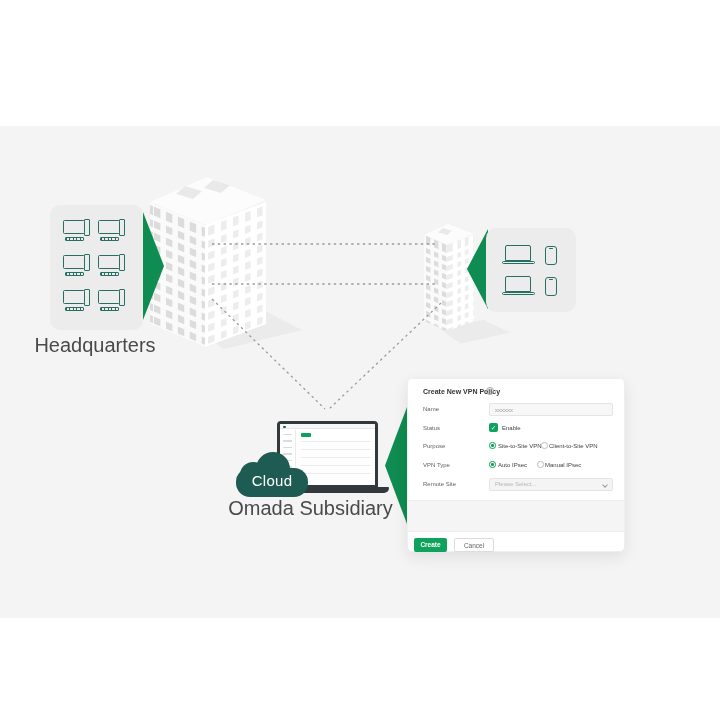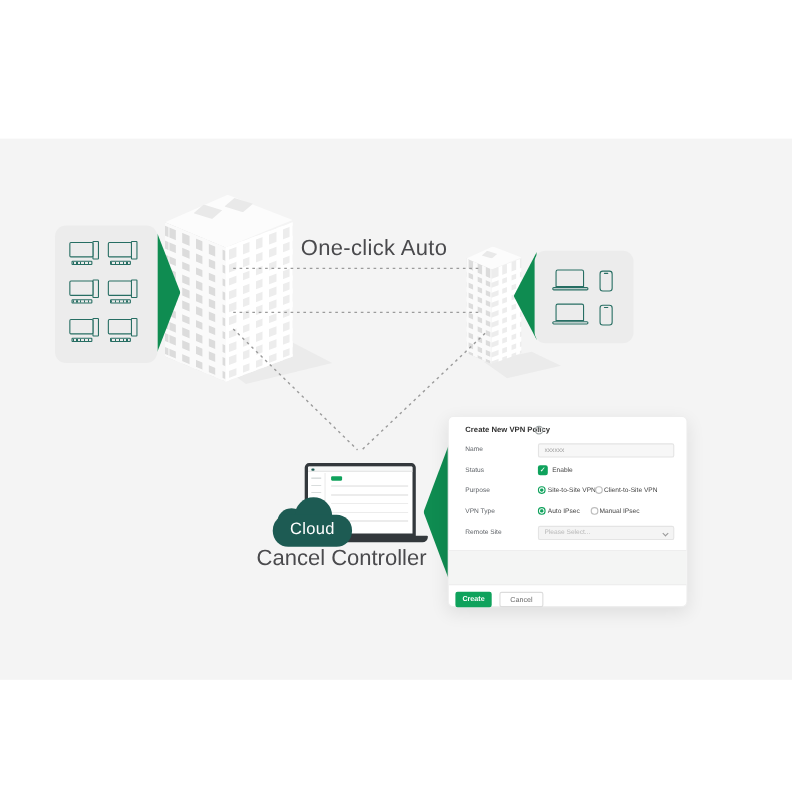--- a/index.html
+++ b/index.html
@@ -82,21 +82,21 @@
   .scr-top{position:absolute;left:0;top:0;right:0;height:5px;background:#f6f7f7;border-bottom:1px solid #e6e6e6;}
   .scr-top::before{content:"";position:absolute;left:3px;top:1.5px;width:2.5px;height:2.5px;border-radius:50%;background:#1d5b53;}
   .scr-side{position:absolute;left:0;top:6px;bottom:0;width:16px;border-right:1px solid #ececec;}
   .scr-side-lines{margin:4px 3px;height:42px;
     background:repeating-linear-gradient(to bottom,#d9dddd 0 1.5px,transparent 1.5px 6.5px);}
   .scr-main{position:absolute;left:17px;top:6px;right:0;bottom:0;}
   .scr-chip{position:absolute;left:4px;top:3px;width:10px;height:3.5px;background:#0fa25c;border-radius:1px;}
   .scr-rows{position:absolute;left:4px;right:4px;top:11px;height:38px;
     background:repeating-linear-gradient(to bottom,#ececec 0 1.5px,transparent 1.5px 8px);}
   .lap-base{position:absolute;left:266px;top:487px;width:123px;height:6px;background:#33383c;border-radius:1px 1px 5px 5px;}
-  .cloud{position:absolute;left:248px;top:452px;width:72px;height:45px;}
+  .cloud{position:absolute;left:236px;top:452px;width:72px;height:45px;}
   .cloud .c1,.cloud .c2,.cloud .body{position:absolute;background:#1d5b53;border-radius:50%;}
   .cloud .c1{left:4px;top:10px;width:26px;height:26px;}
   .cloud .c2{left:20px;top:0;width:34px;height:34px;}
   .cloud .body{left:0;top:16px;width:72px;height:29px;border-radius:14px;}
   .cloud .cl-txt{position:absolute;left:0;top:20px;width:72px;text-align:center;color:#fff;font-size:15px;font-weight:500;letter-spacing:.3px;}
 
   
   .panel{position:absolute;left:407px;top:378px;width:218px;height:174px;background:#fff;border:1px solid #eee;
     border-radius:5px;box-shadow:0 5px 16px rgba(0,0,0,.09);font-size:6px;color:#5f6368;}
   .p-title{position:absolute;left:15px;top:9px;font-size:7px;font-weight:bold;color:#333;}
@@ -195,21 +195,21 @@
 
   <svg class="dashes" width="720" height="720" viewBox="0 0 720 720">
     <g stroke="#9b9b9b" stroke-width="1.3" stroke-dasharray="2.4 3.4" fill="none">
       <line x1="212" y1="244" x2="436" y2="244"></line>
       <line x1="212" y1="284" x2="436" y2="284"></line>
       <line x1="212" y1="299" x2="325" y2="409"></line>
       <line x1="441" y1="303" x2="329" y2="409"></line>
     </g>
   </svg>
 
-  <div class="txt hl-top">One-click Auto</div>
+  <div class="txt hq-lbl">Headquarters</div>
 
   <div class="arr arr-left ctl-arr"></div>
 
   <div class="lap-screen">
     <div class="scr-top"></div>
     <div class="scr-side">
         <div class="scr-side-lines"></div>
       </div>
     <div class="scr-main">
       <div class="scr-chip"></div>
@@ -217,21 +217,21 @@
     </div>
   </div>
   <div class="lap-base"></div>
 
   <div class="cloud">
     <span class="c1"></span>
     <span class="c2"></span>
     <span class="body"></span>
     <span class="cl-txt">Cloud</span>
   </div>
-  <div class="txt ctl-lbl">Cancel Controller</div>
+  <div class="txt ctl-lbl">Omada Subsidiary</div>
 
   <div class="panel">
     <div class="p-title">Create New VPN Policy</div>
     <div class="p-help">?</div>
 
     <div class="p-lbl" style="top:27px;">Name</div>
     <input class="p-input" style="top: 24px;" readonly="" value="xxxxxx">
 
     <div class="p-lbl" style="top:46px;">Status</div>
     <div class="p-check" style="top:44px;">✓</div>

